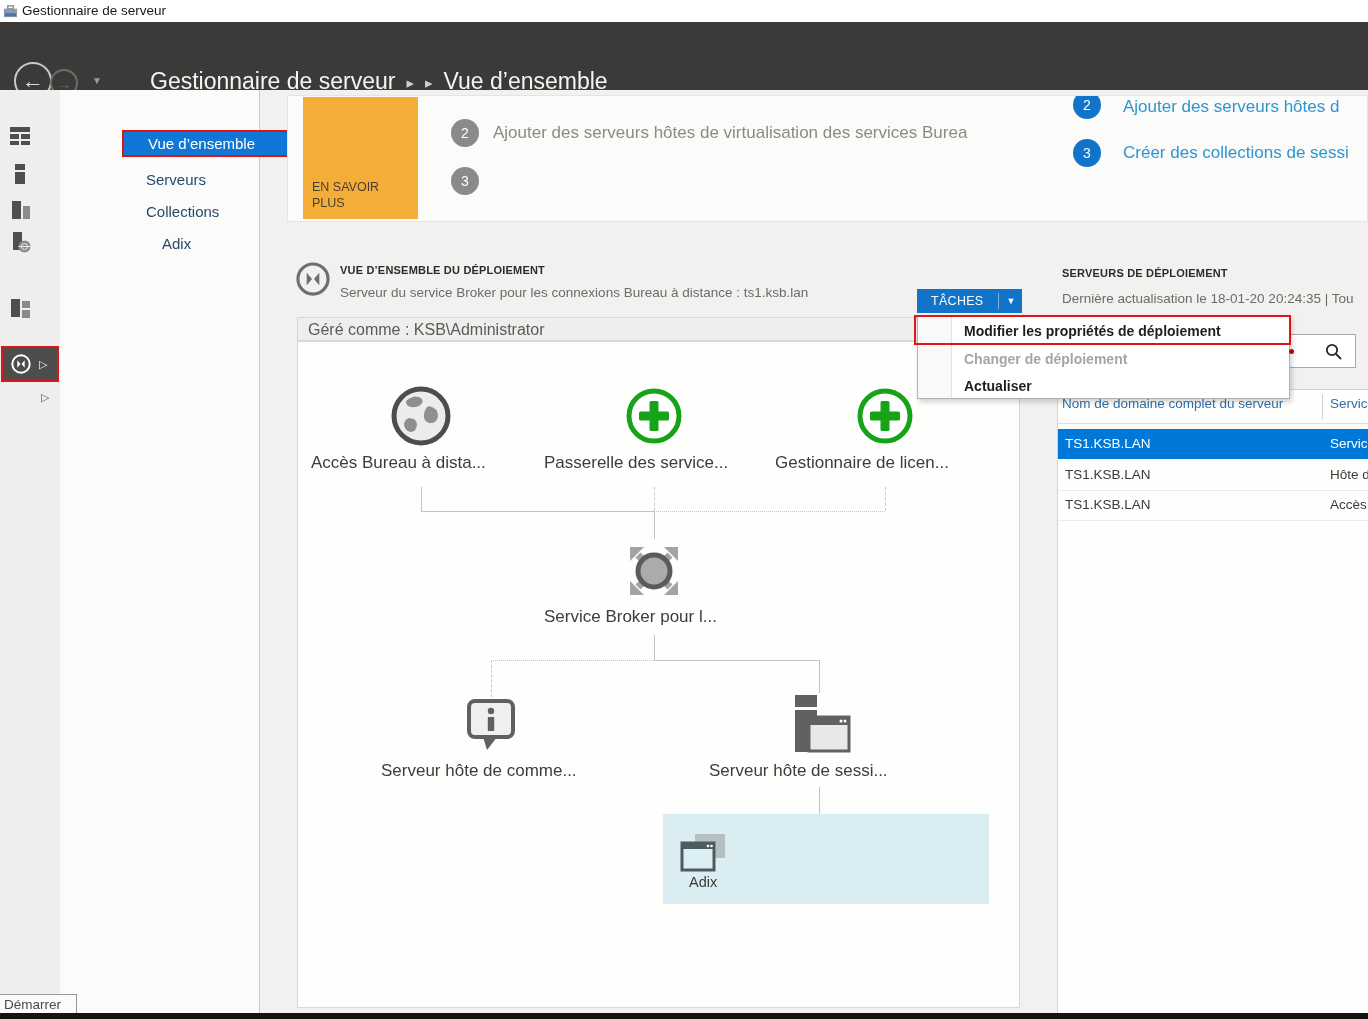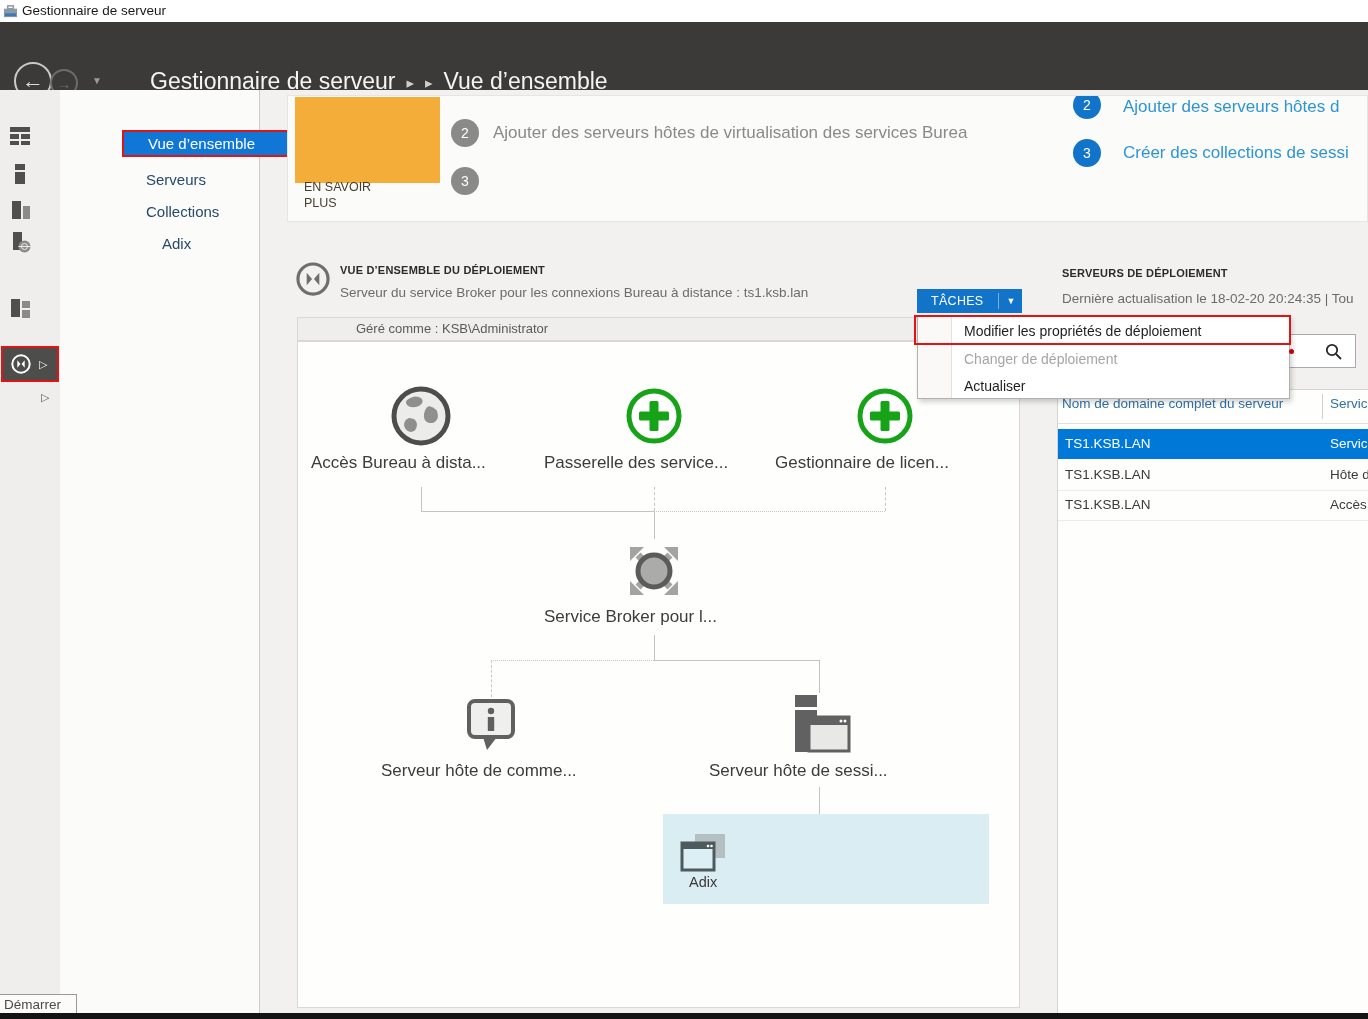--- a/index.html
+++ b/index.html
@@ -24,46 +24,46 @@
   .rail-sel{left:1px;top:256px;width:54px;height:32px;background:#4D4D4B;border:2px solid #E01414;display:flex;align-items:center;}
   .tri{font-size:11px;line-height:1;}
   
   .menu{left:60px;top:90px;width:199px;height:923px;background:#FBFBFA;border-right:1px solid #CCCBC9;}
   .menu-item{left:62px;width:196px;height:27px;line-height:27px;font-size:15px;color:#27496B;padding-left:24px;box-sizing:border-box;}
   .menu-sel{background:#1177D7;color:#fff;border:2px solid #E01414;line-height:24px;}
   
   .content{left:260px;top:90px;width:1108px;height:923px;background:#F2F1EF;}
   
   .quickstart{left:287px;top:95px;width:1081px;height:127px;background:#FBFBFA;border:1px solid #E6E5E3;box-sizing:border-box;overflow:hidden;}
-  .orange-tile{left:7px;top:1px;width:115px;height:86px;background:#F5AD3A;padding-left:30px;}
+  .orange-tile{left:15px;top:1px;width:115px;height:122px;background:#F5AD3A;}
   .learnmore{left:9px;top:82px;width:80px;font-size:12.5px;line-height:1.3;color:#463F31;}
   .clip-orange{left:168px;top:-14px;font-size:16px;font-weight:bold;color:#E8710A;}
   .step-circle{width:28px;height:28px;border-radius:50%;display:flex;align-items:center;justify-content:center;color:#fff;font-size:14px;}
   .gray-c{background:#8A8A88;}
   .blue-c{background:#1174C9;}
   .step-text-gray{font-size:17px;color:#8B8A86;}
   .step-text-blue{font-size:17px;color:#2E95D3;margin-left:10px;}
   
   .sec-title{font-size:11px;font-weight:bold;color:#2B2B29;letter-spacing:.2px;}
   .sec-sub{font-size:13.5px;color:#6B6B69;}
   .tasks-btn{left:917px;top:289px;width:105px;height:24px;background:#1174C9;color:#fff;display:flex;align-items:center;}
   .tasks-label{font-size:12.5px;margin-left:14px;letter-spacing:.3px;}
   .tasks-div{width:1px;height:16px;background:rgba(255,255,255,.45);margin-left:14px;}
   .tasks-caret{font-size:9px;margin-left:8px;}
   .managedbar{left:297px;top:317px;width:723px;height:24px;background:#EFEEEC;border:1px solid #D9D8D6;box-sizing:border-box;}
-  .managed-text{left:10px;top:3px;font-size:13px;color:#5A5A58;margin-left:48px;}
+  .managed-text{left:10px;top:3px;font-size:16px;color:#5A5A58;}
   .canvas{left:297px;top:341px;width:723px;height:667px;background:#FEFEFD;border:1px solid #D9D8D6;box-sizing:border-box;}
   .node-label{font-size:17px;color:#3C3C3A;text-align:left;width:220px;}
   .ln{background:#C4C3C1;}
   .lnd{border-left:1px dashed #C8C7C5;}
   .lndh{border-top:1px dotted #C8C7C5;}
   .adix-box{left:365px;top:472px;width:326px;height:90px;background:#D9EDF2;}
   .adix-label{left:26px;top:60px;font-size:14.5px;color:#3A3A38;}
   
-  .dropdown{left:917px;top:315px;width:373px;height:84px;background:#fff;border:1px solid #B2B1AF;box-shadow:2px 3px 5px rgba(0,0,0,.18);box-sizing:border-box;}
+  .dropdown{left:917px;top:315px;width:373px;height:84px;background:#fff;border:1px solid #B2B1AF;box-shadow:2px 3px 5px rgba(0,0,0,.18);box-sizing:border-box;font-weight:bold;}
   .dd-gutter{left:0;top:0;width:33px;height:82px;background:#FAF9F8;border-right:1px solid #E3E2E0;}
   .dd-item{left:46px;font-size:14px;color:#1E1E1E;white-space:nowrap;}
   .dd-disabled{color:#A6A5A3;}
   .annot{border:2px solid #E01414;}
   
   .search-box{left:1063px;top:334px;width:293px;height:34px;background:#fff;border:1px solid #ABAAA8;box-sizing:border-box;}
   .tablearea{left:1057px;top:389px;width:311px;height:624px;background:#FEFEFD;border-left:1px solid #D5D4D2;border-top:1px solid #D5D4D2;box-sizing:border-box;}
   .th{font-size:13.5px;color:#3270A8;white-space:nowrap;}
   .row{left:1058px;width:310px;height:30px;line-height:30px;font-size:13.5px;color:#3A3A38;}
   .row-sel{background:#0078D7;color:#fff;}
@@ -272,21 +272,21 @@
         <rect x="3" y="11" width="32" height="27" fill="#DCEFF4" stroke="#4E5B5E" stroke-width="3"></rect>
         <rect x="3" y="11" width="32" height="6" fill="#4E5B5E"></rect>
         <circle cx="29" cy="14" r="1.3" fill="#fff"></circle>
         <circle cx="32.5" cy="14" r="1.3" fill="#fff"></circle>
       </svg>
     <div class="abs adix-label">Adix</div>
   </div>
 </div>
 
 <div class="abs sec-title nowrap" style="left:1062px;top:267px;width:306px">SERVEURS DE DÉPLOIEMENT</div>
-<div class="abs sec-sub nowrap" style="left:1062px;top:291px;width:306px">Dernière actualisation le 18-02-20 20:24:35 | Tou</div>
+<div class="abs sec-sub nowrap" style="left:1062px;top:291px;width:306px">Dernière actualisation le 18-01-20 20:24:35 | Tou</div>
 
 <div class="abs search-box">
   <svg class="abs" style="right:12px;top:8px" width="18" height="18" viewBox="0 0 18 18">
       <circle cx="7" cy="7" r="5.2" fill="none" stroke="#262626" stroke-width="1.8"></circle>
       <line x1="11" y1="11" x2="16" y2="16" stroke="#262626" stroke-width="1.8"></line>
     </svg>
 </div>
 
 <div class="abs tablearea"></div>
 <div class="abs th" style="left:1062px;top:396px;width:254px;overflow:hidden">Nom de domaine complet du serveur</div>

